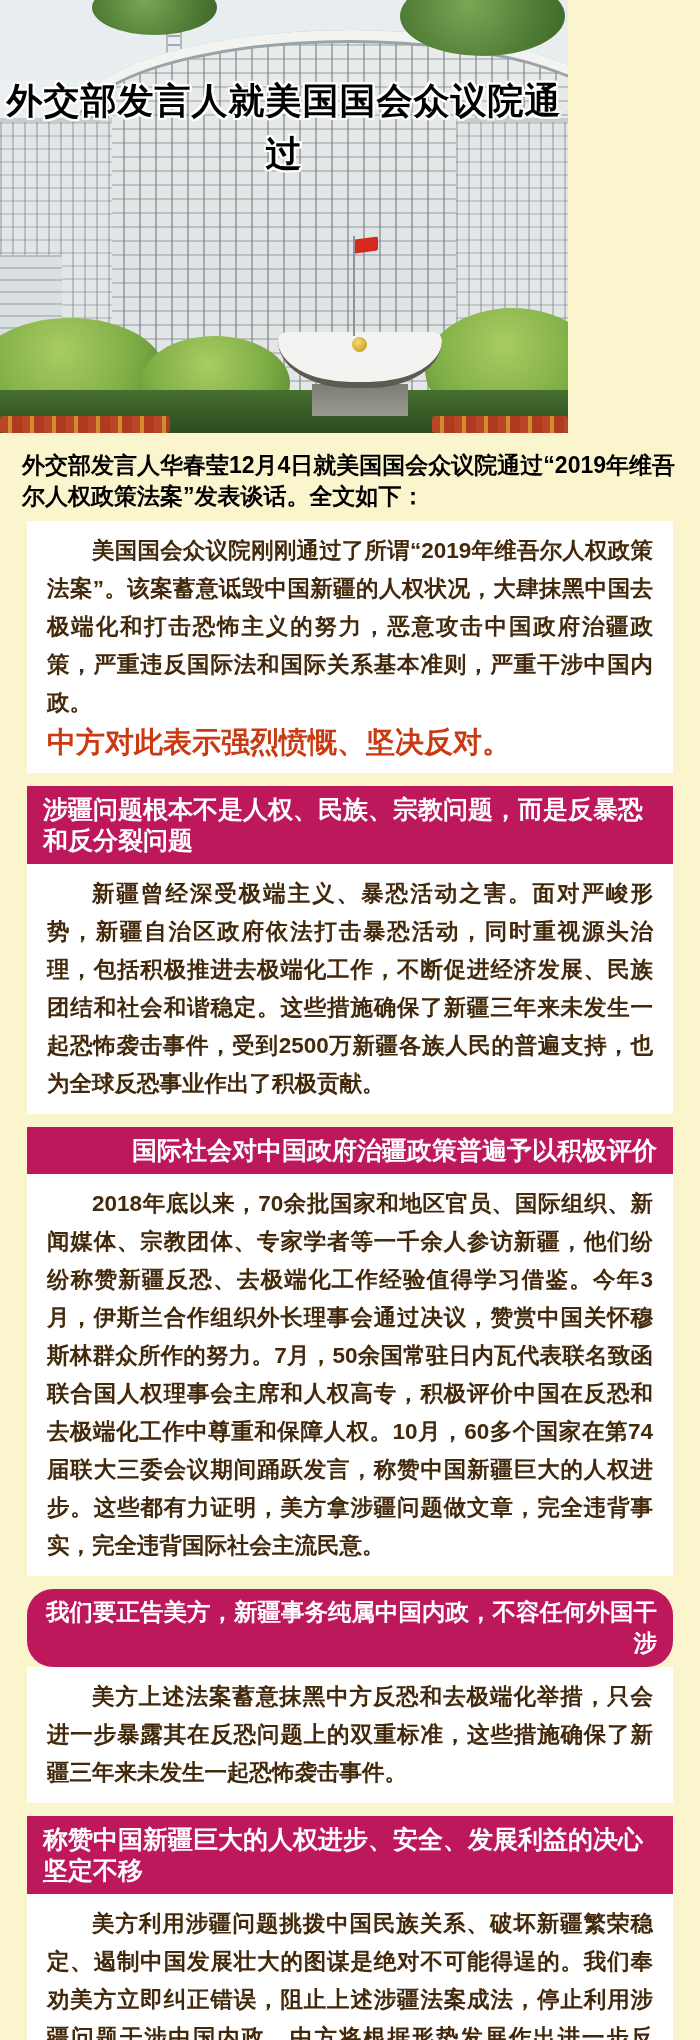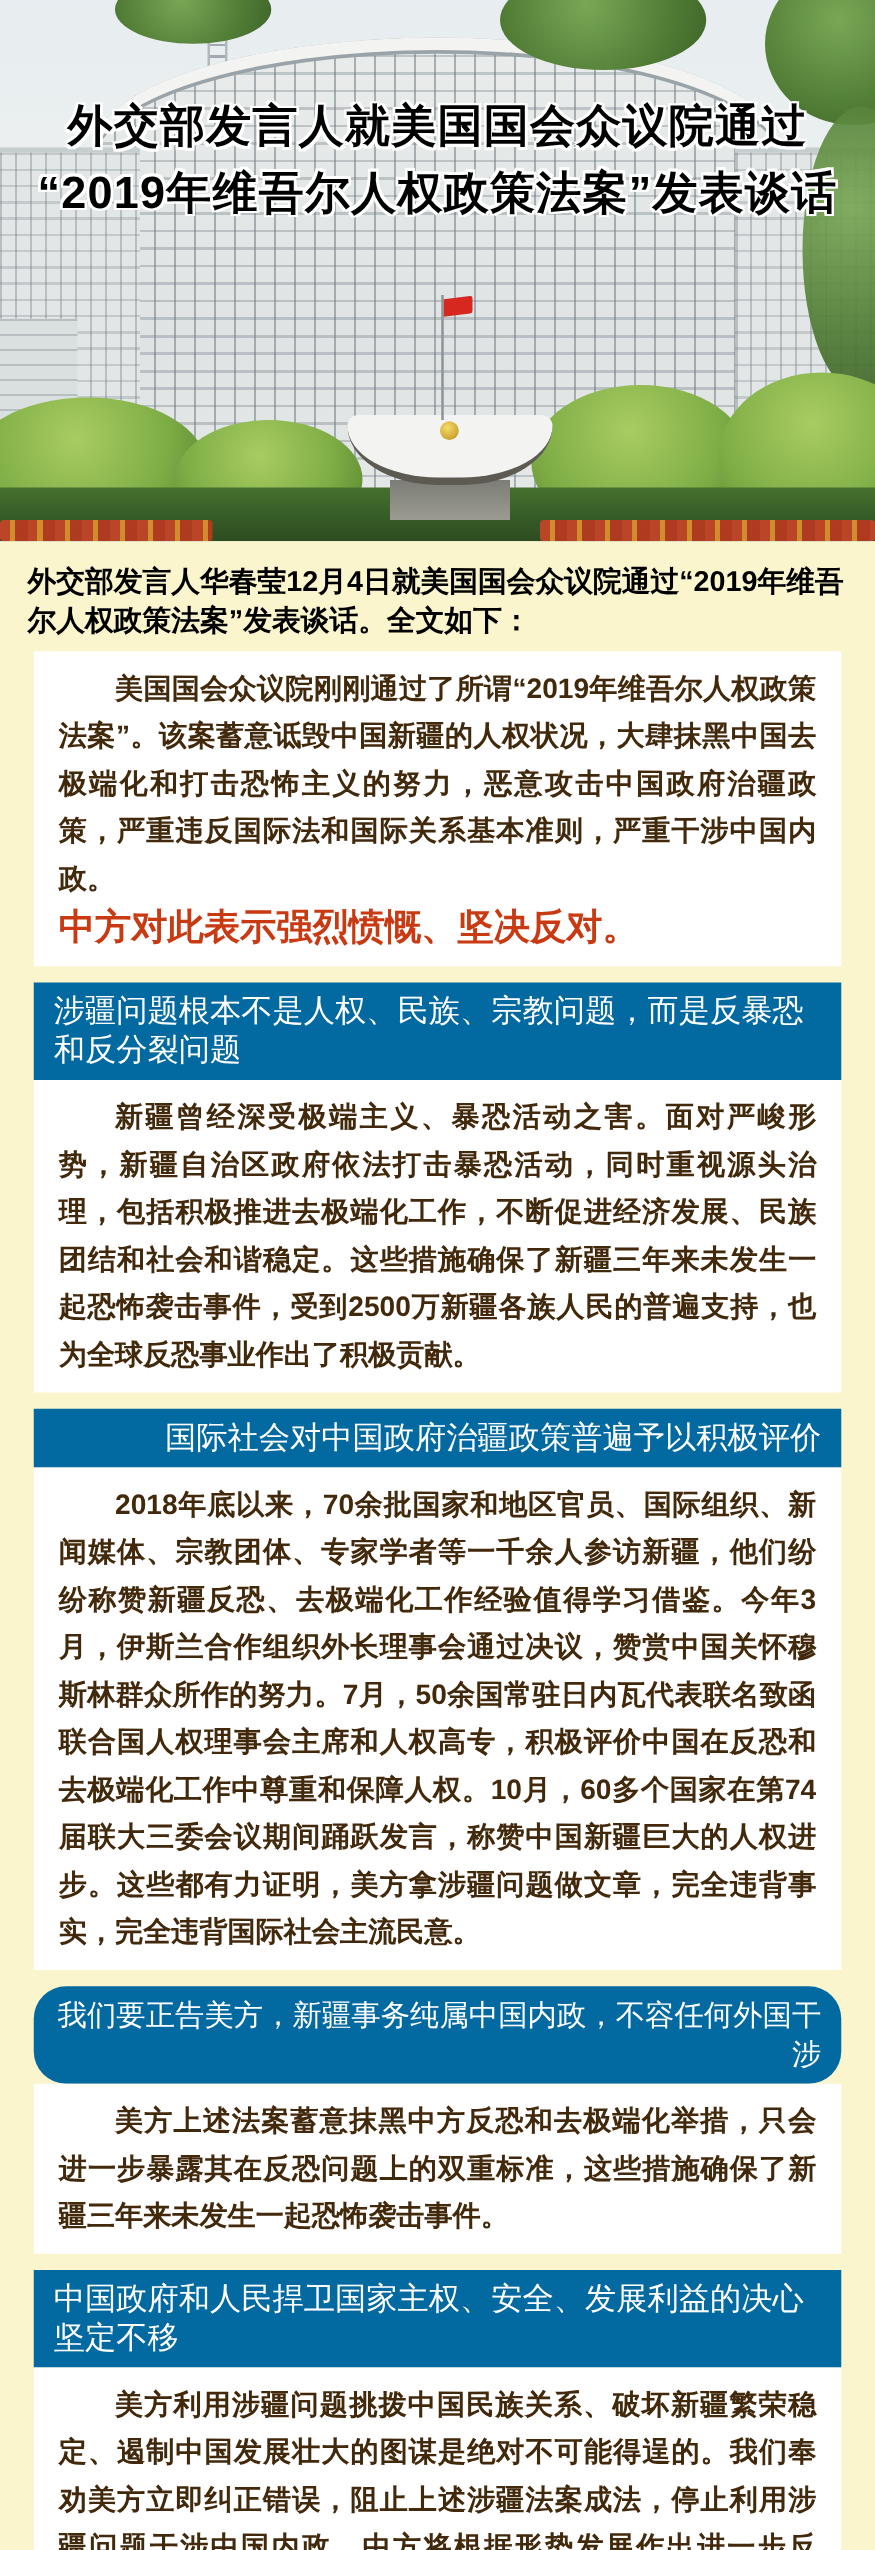--- a/index.html
+++ b/index.html
@@ -5,21 +5,21 @@
   html,body{margin:0;padding:0;}
   body{
     width:700px;height:2040px;overflow:hidden;
     background:#fbf5cd;
     font-family:"Liberation Sans","DejaVu Sans",sans-serif;
   }
   .page{position:relative;width:700px;height:2040px;}
 
   
   .photo{
-    position:relative;width:700px;height:433px;overflow:hidden;
+    position:relative;width:568px;height:433px;overflow:hidden;
     background:linear-gradient(180deg,#e7edf0 0%,#eef1f0 55%,#f4f5f1 100%);
   }
   .mast{position:absolute;left:166px;top:0;width:12px;height:118px;
     background:repeating-linear-gradient(0deg,rgba(150,158,163,.85) 0 2px,transparent 2px 9px);
     border-left:2px solid #b2b9bd;border-right:2px solid #b2b9bd;}
   .facade{
     position:absolute;left:75px;top:30px;width:550px;height:403px;
     border-radius:50% 50% 0 0 / 22% 22% 0 0;
     background:
       repeating-linear-gradient(90deg,rgba(104,115,124,.5) 0 2px,transparent 2px 16px),
@@ -76,21 +76,21 @@
   }
 
   
   .intro{margin:17px 22px 9px;font-size:23px;font-weight:bold;color:#000000;line-height:31px;}
   .box{margin:0 27px;background:#ffffff;padding:11px 20px;}
   .box p{margin:0;font-size:22.5px;font-weight:bold;color:#43290b;line-height:38px;
     text-align:justify;text-indent:2em;text-shadow:1px 1px 0 rgba(255,255,255,.45);}
   .emphasis{margin:6px 0 2px;text-align:left;text-indent:0 !important;
     font-size:29px !important;color:#c93a12 !important;line-height:40px !important;
     text-shadow:none !important;}
-  .bar{margin:13px 27px 0;background:#0369a1;color:#fff;font-weight:normal;
+  .bar{margin:13px 27px 0;background:#be185d;color:#fff;font-weight:bold;
     font-size:25px;line-height:31px;padding:8px 16px;}
   .bar.center{text-align:right;}
   .bar.tight{font-size:23.5px;border-radius:26px;}
 </style>
 </head>
 <body>
 
 <div class="page">
 
   <div class="photo">
@@ -114,21 +114,20 @@
     <div class="flowers fl-right"></div>
 
     <div class="canopy"></div>
     <div class="entry"></div>
     <div class="emblem"></div>
     <div class="flagpole"></div>
     <div class="flag"></div>
 
     <div class="photo-title">
       <div>外交部发言人就美国国会众议院通过</div>
-      <div>“2019年维吾尔人权政策法案”发表谈话</div>
     </div>
   </div>
 
   <p class="intro">外交部发言人华春莹12月4日就美国国会众议院通过“2019年维吾尔人权政策法案”发表谈话。全文如下：</p>
 
   <div class="box">
     <p>美国国会众议院刚刚通过了所谓“2019年维吾尔人权政策法案”。该案蓄意诋毁中国新疆的人权状况，大肆抹黑中国去极端化和打击恐怖主义的努力，恶意攻击中国政府治疆政策，严重违反国际法和国际关系基本准则，严重干涉中国内政。</p>
     <p class="emphasis">中方对此表示强烈愤慨、坚决反对。</p>
   </div>
 
@@ -140,18 +139,18 @@
   <h2 class="bar center">国际社会对中国政府治疆政策普遍予以积极评价</h2>
   <div class="box">
     <p>2018年底以来，70余批国家和地区官员、国际组织、新闻媒体、宗教团体、专家学者等一千余人参访新疆，他们纷纷称赞新疆反恐、去极端化工作经验值得学习借鉴。今年3月，伊斯兰合作组织外长理事会通过决议，赞赏中国关怀穆斯林群众所作的努力。7月，50余国常驻日内瓦代表联名致函联合国人权理事会主席和人权高专，积极评价中国在反恐和去极端化工作中尊重和保障人权。10月，60多个国家在第74届联大三委会议期间踊跃发言，称赞中国新疆巨大的人权进步。这些都有力证明，美方拿涉疆问题做文章，完全违背事实，完全违背国际社会主流民意。</p>
   </div>
 
   <h2 class="bar center tight">我们要正告美方，新疆事务纯属中国内政，不容任何外国干涉</h2>
   <div class="box">
     <p>美方上述法案蓄意抹黑中方反恐和去极端化举措，只会进一步暴露其在反恐问题上的双重标准，这些措施确保了新疆三年来未发生一起恐怖袭击事件。</p>
   </div>
 
-  <h2 class="bar">中国政府和人民捍卫国家主权、安全、发展利益的决心坚定不移</h2>
+  <h2 class="bar">称赞中国新疆巨大的人权进步、安全、发展利益的决心坚定不移</h2>
   <div class="box">
     <p>美方利用涉疆问题挑拨中国民族关系、破坏新疆繁荣稳定、遏制中国发展壮大的图谋是绝对不可能得逞的。我们奉劝美方立即纠正错误，阻止上述涉疆法案成法，停止利用涉疆问题干涉中国内政。中方将根据形势发展作出进一步反应。</p>
   </div>
 
 </div>
 
 </body></html>

